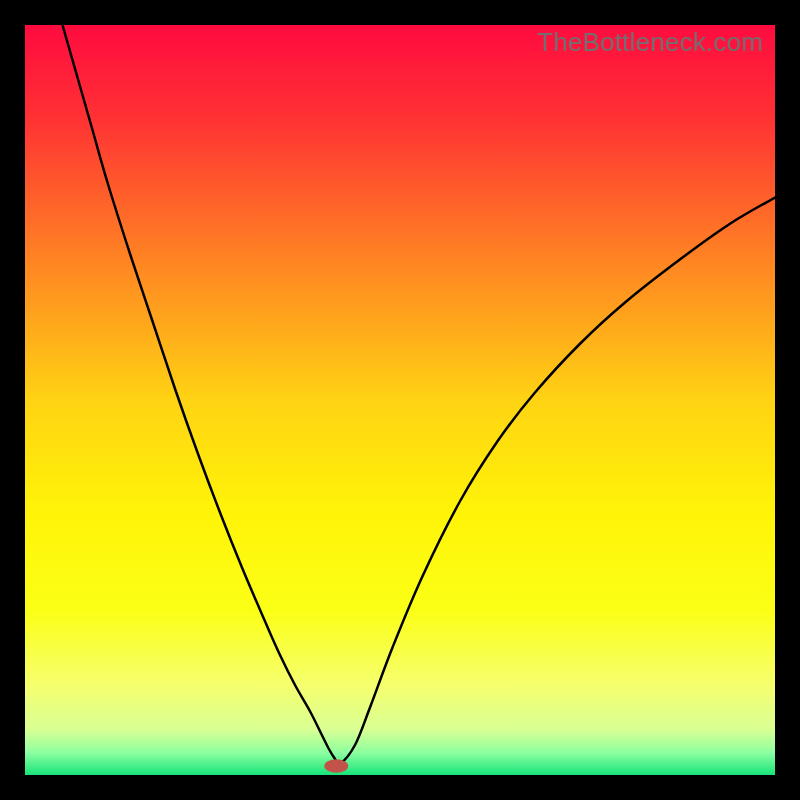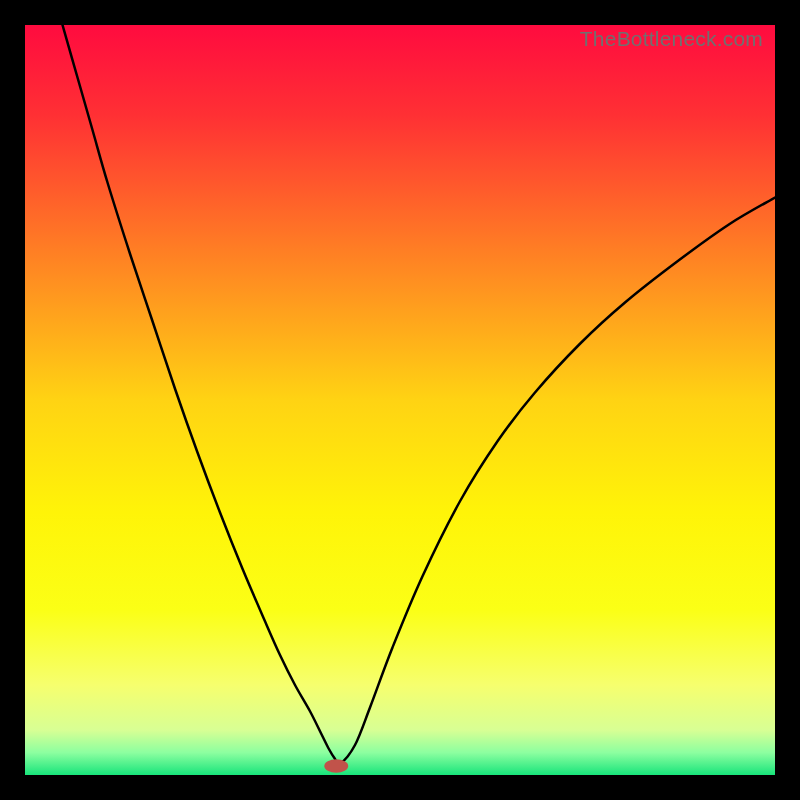--- a/index.html
+++ b/index.html
@@ -24,21 +24,21 @@
     left: 0;
     top: 0;
     width: 750px;
     height: 750px;
   }
   .watermark {
     position: absolute;
     top: 2px;
     right: 12px;
     color: #707070;
-    font-size: 21px;
+    font-size: 26px;
     font-weight: 500;
     letter-spacing: 0.2px;
     z-index: 5;
   }
   .curve {
     fill: none;
     stroke: #000;
     stroke-width: 2.5;
     stroke-linecap: round;
   }

